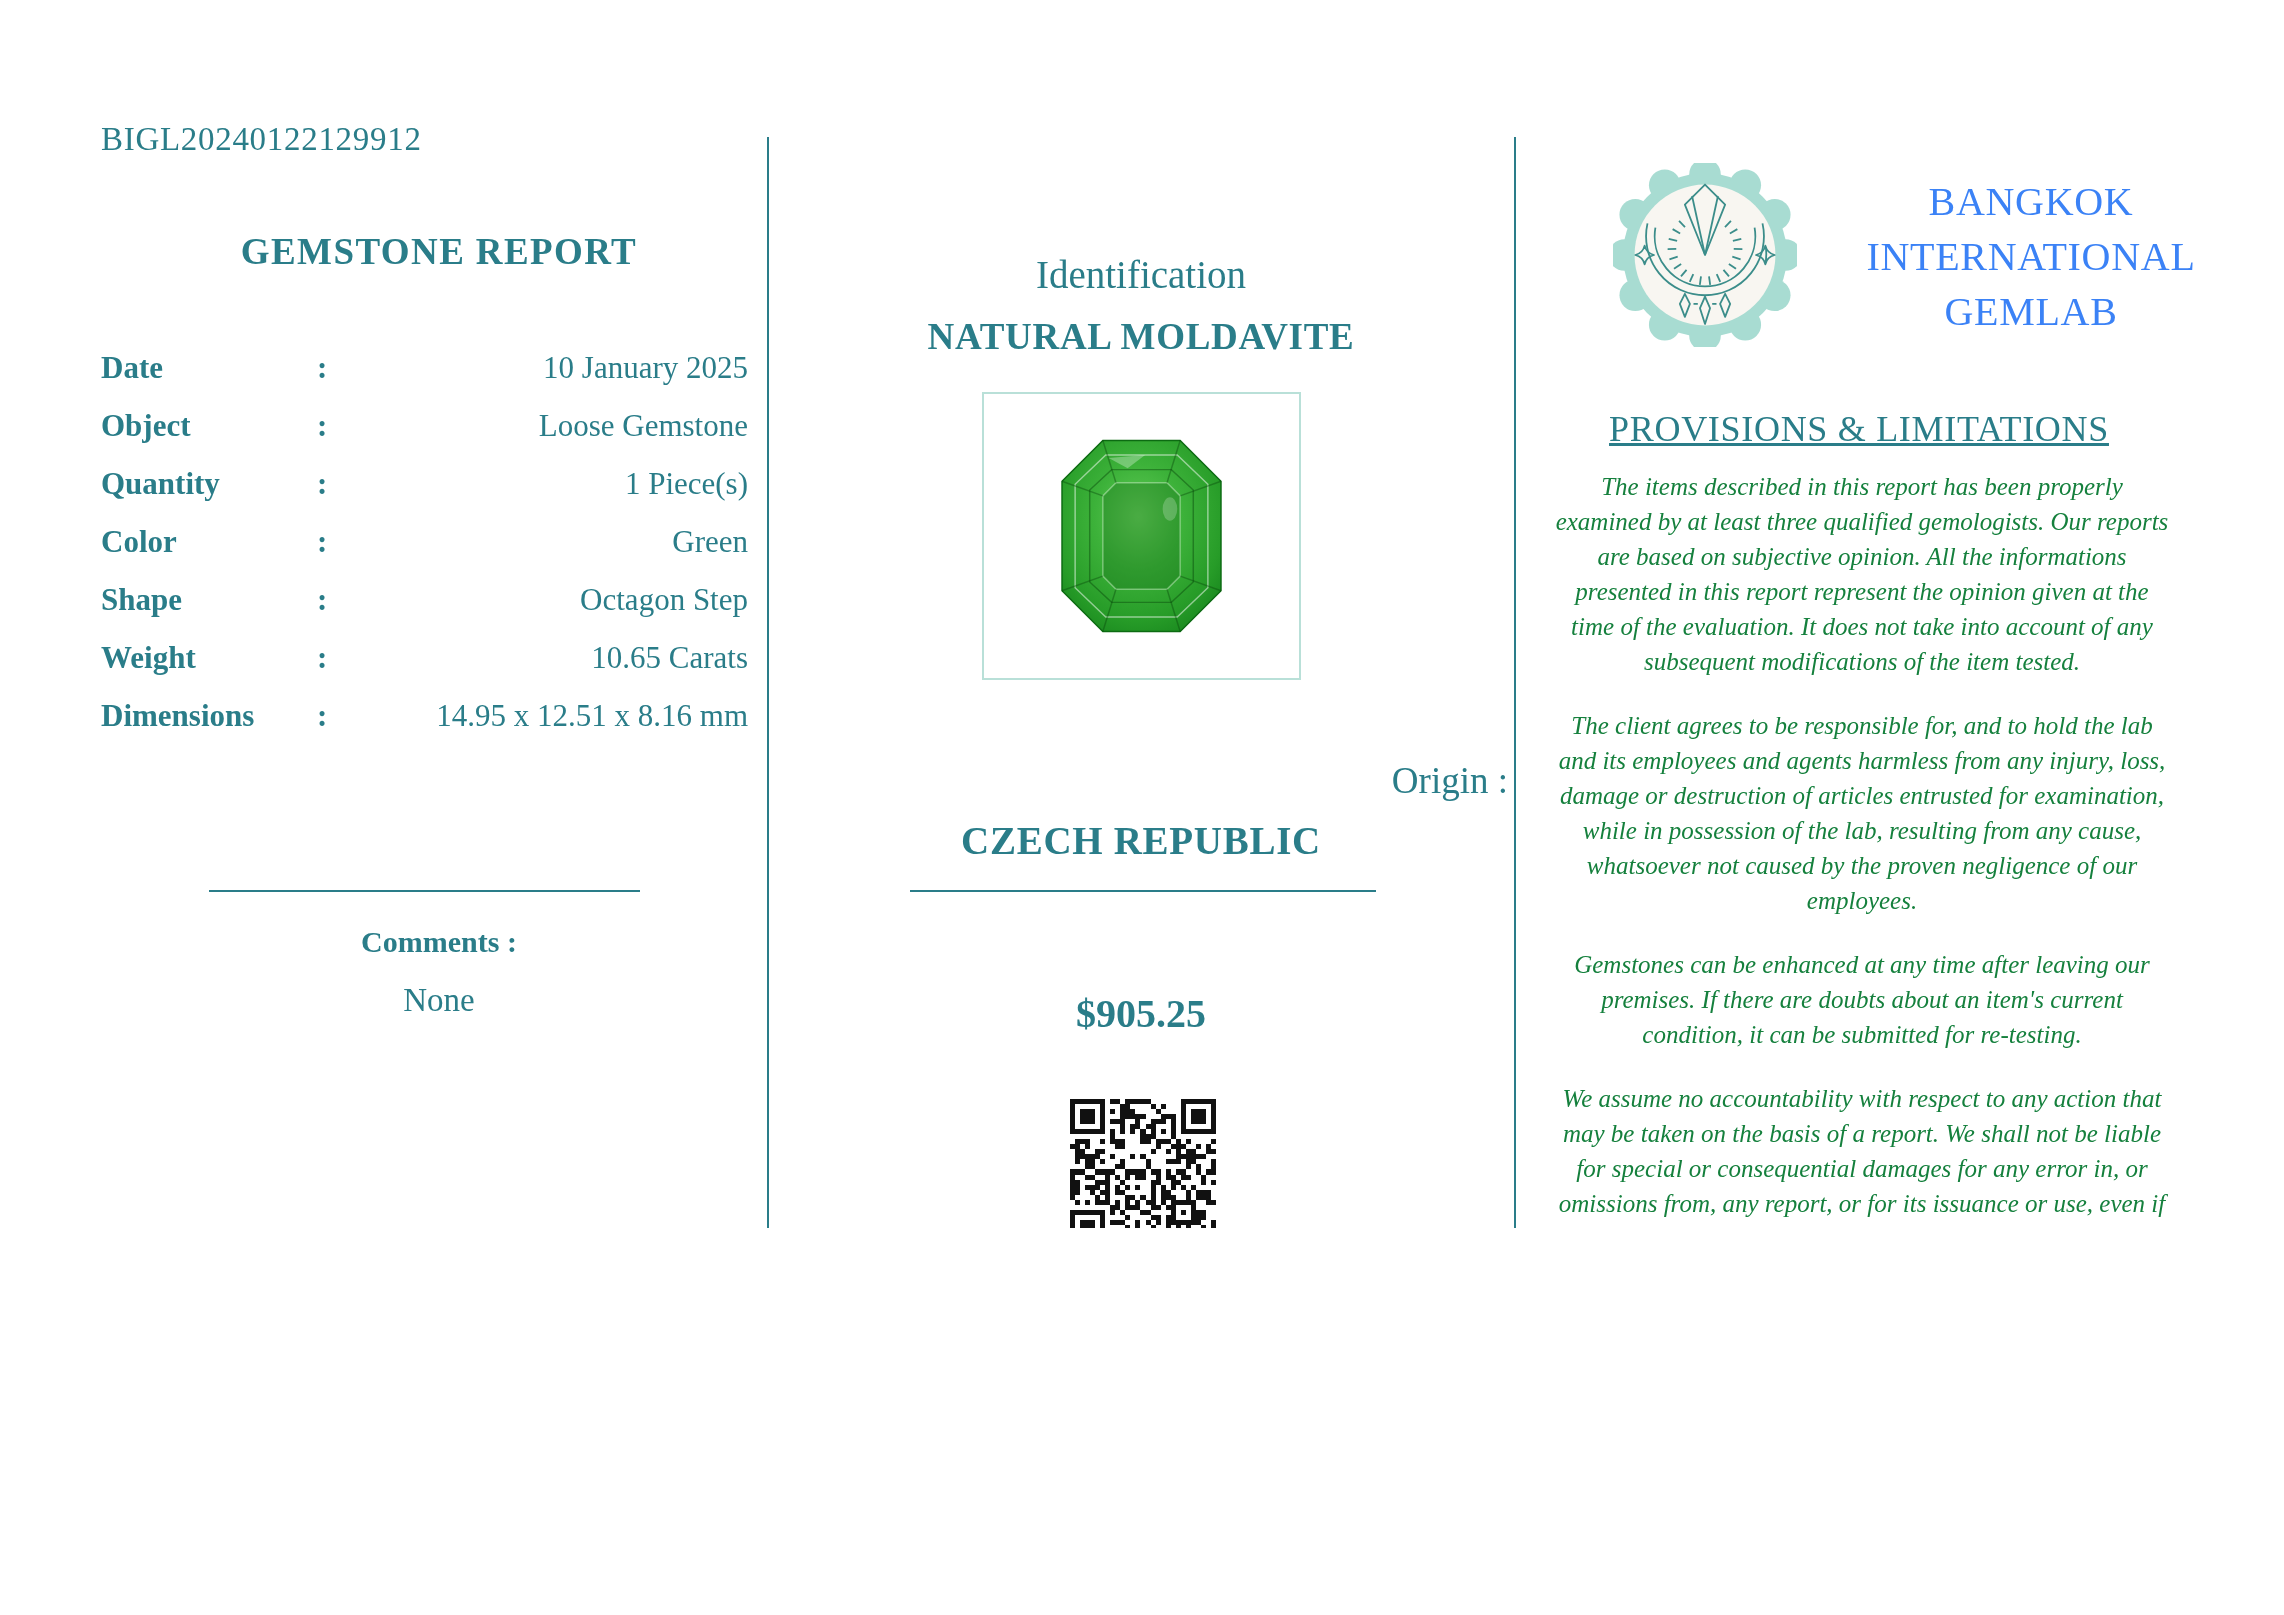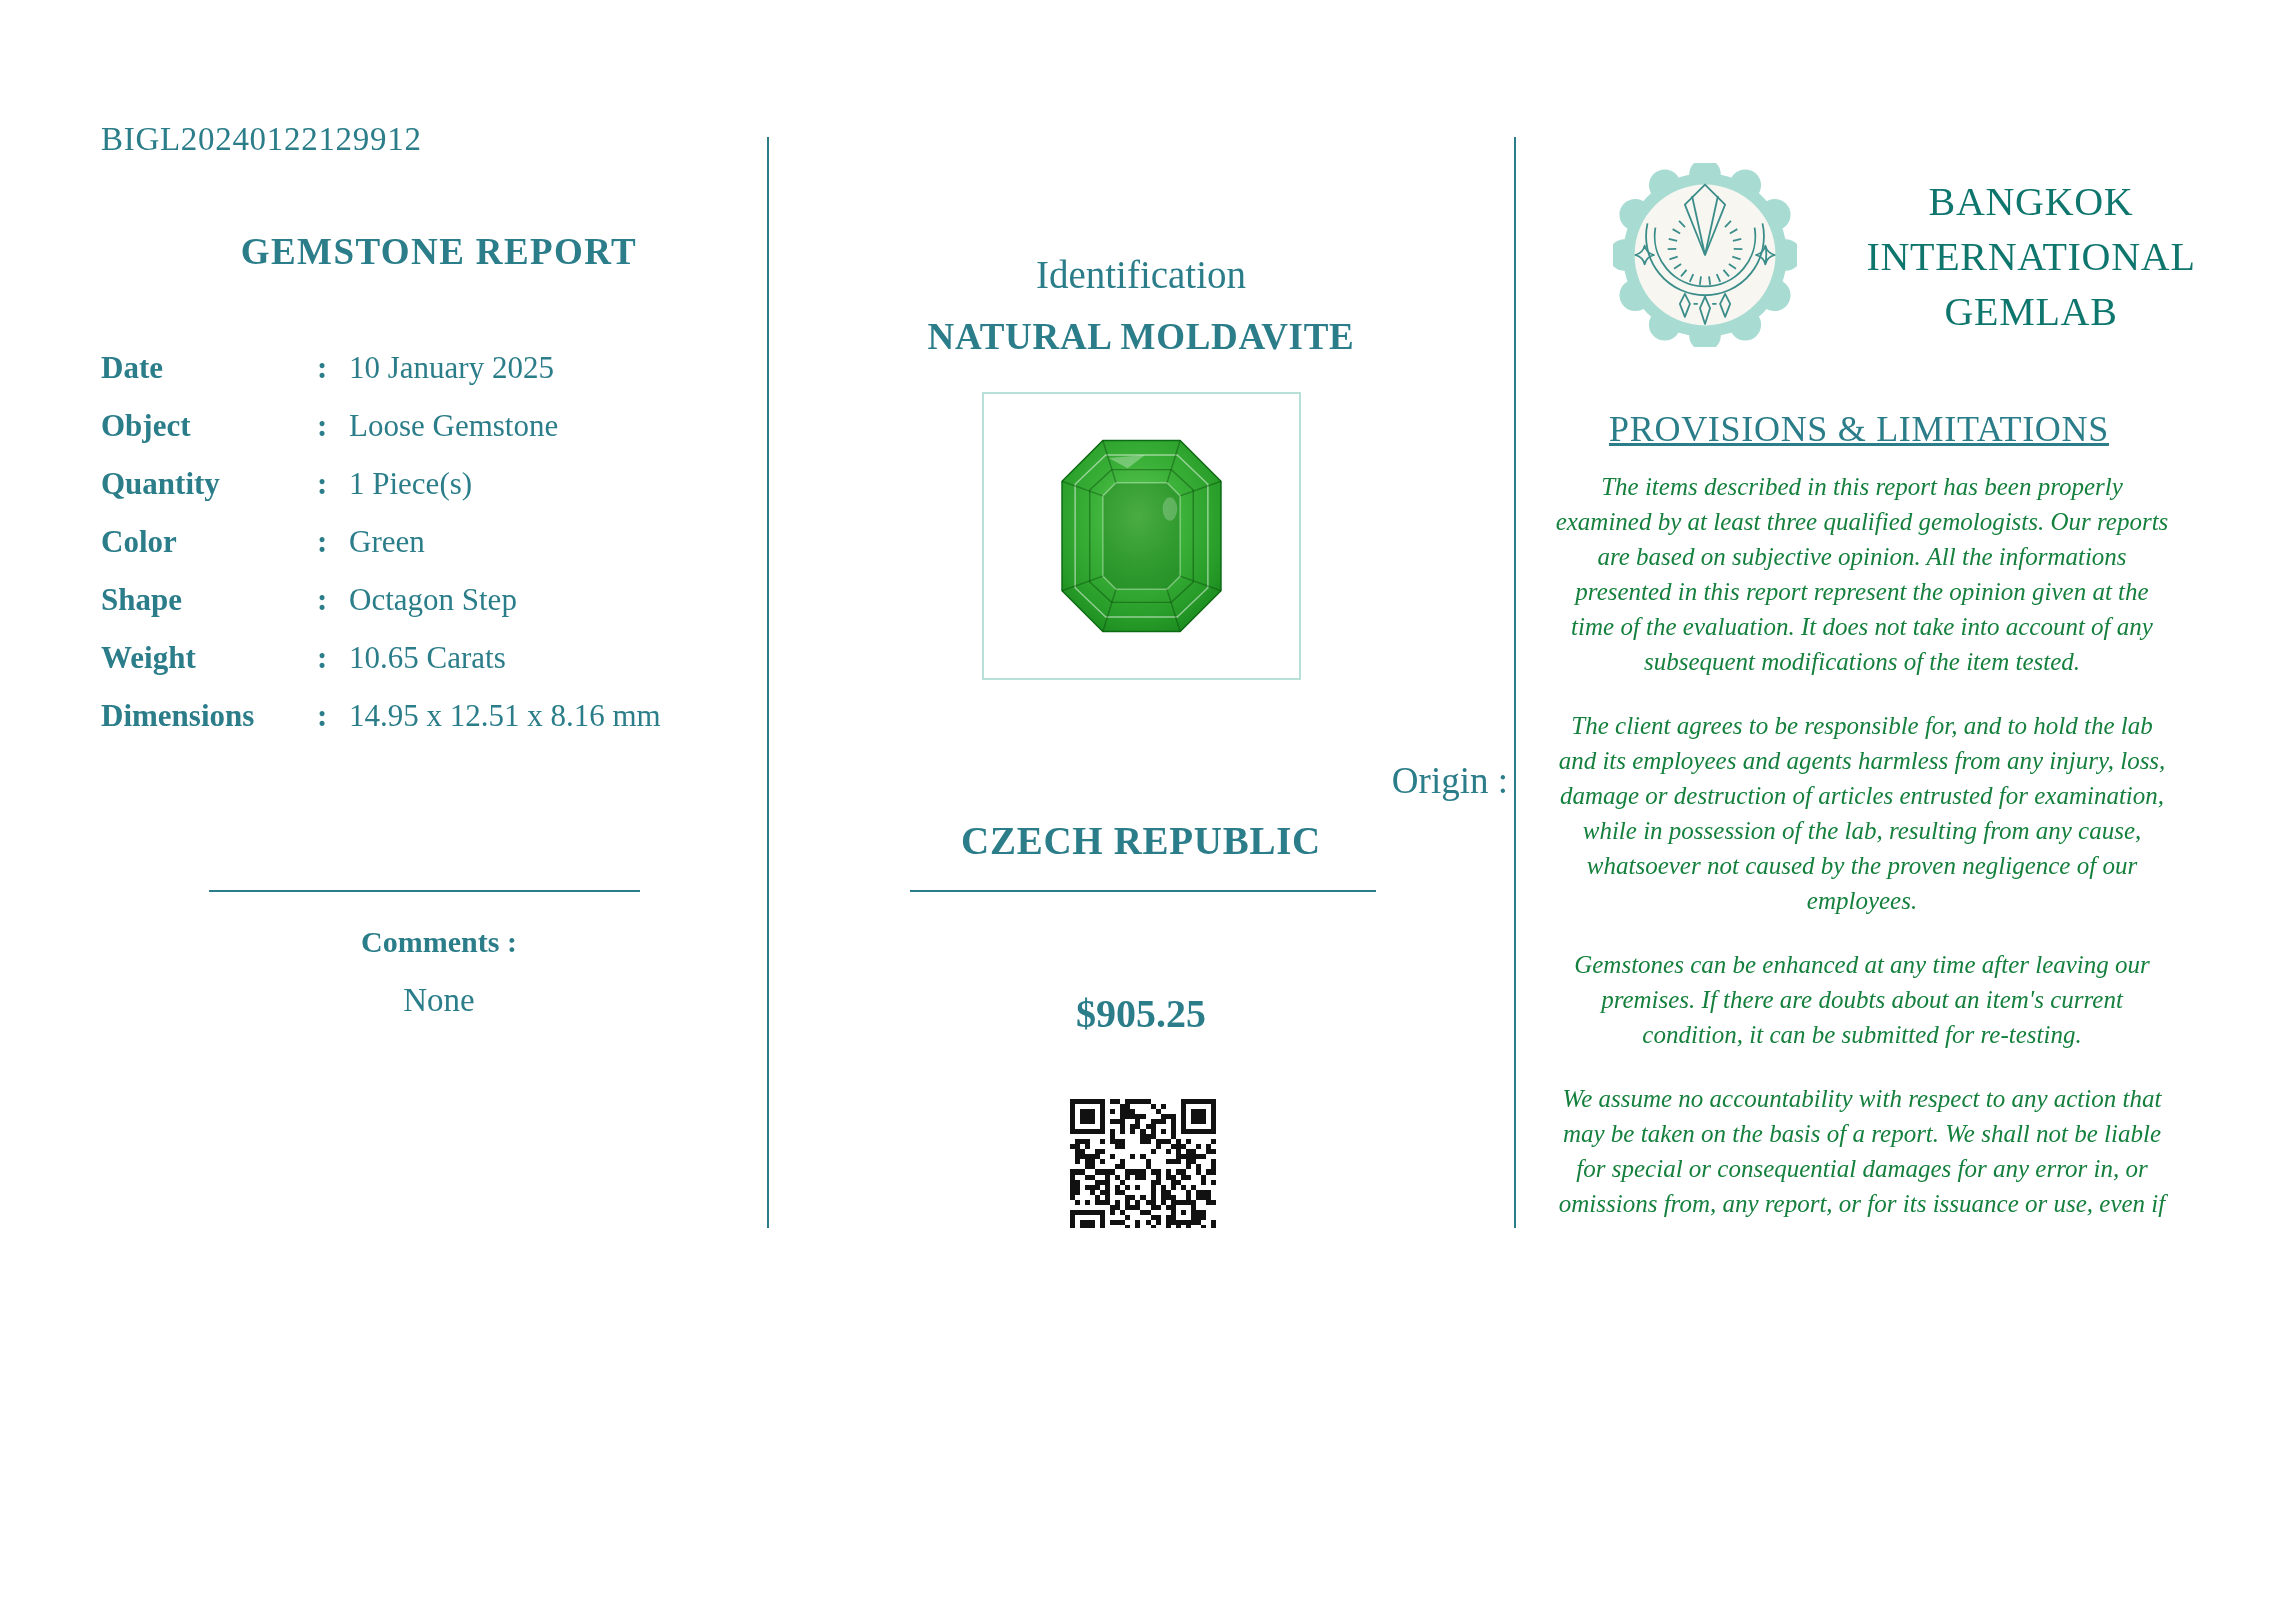--- a/index.html
+++ b/index.html
@@ -11,21 +11,21 @@
   .hline{position:absolute; height:2.2px; background:#2a7d89;}
 
   
   .cert-number{position:absolute; left:101px; top:121px; font-size:33px; letter-spacing:0.7px;}
   .left-title{position:absolute; left:101px; top:230px; width:676px; text-align:center;
               font-size:37px; font-weight:bold; letter-spacing:1.4px;}
   .fields{position:absolute; left:101px; top:350px; width:647px;}
   .field-row{display:flex; align-items:baseline; height:58px; font-size:31px;}
   .field-label{width:216px; font-weight:bold;}
   .field-colon{width:32px; font-weight:bold;}
-  .field-value{flex:1;}
+  .field-value{flex:1;text-align:right;}
   .comments-label{position:absolute; left:101px; top:925px; width:676px; text-align:center;
                   font-size:30px; font-weight:bold;}
   .comments-value{position:absolute; left:101px; top:982px; width:676px; text-align:center; font-size:33px;}
   .barcode-wrap{position:absolute; left:209px; top:1401px; width:460px;}
   .barcode-bars{width:460px; height:45px; overflow:hidden; white-space:nowrap; font-size:0;}
   .barcode-bars .bar{display:inline-block; height:45px; background:#2a7d89; vertical-align:top;}
   .barcode-bars .sp{display:inline-block; height:45px; background:transparent; vertical-align:top;}
   .barcode-text{margin-top:2.9px; font-family:"Liberation Mono","DejaVu Sans Mono",monospace;
                 font-size:23px; letter-spacing:11.5px; white-space:nowrap; color:#2a7d89;}
 
@@ -41,21 +41,21 @@
   .mid-value-label{position:absolute; left:774px; top:932px; width:734px; text-align:center; font-size:36px;}
   .mid-value{position:absolute; left:774px; top:990px; width:734px; text-align:center;
              font-size:40px; font-weight:bold;}
   .qr{position:absolute; left:1070px; top:1099px; width:146px; height:146px;}
   .signature{position:absolute; left:975px; top:1271px; width:338px; height:129px;}
   .gemologist{position:absolute; left:774px; top:1402px; width:734px; text-align:center; font-size:33px;}
 
   
   .logo{position:absolute; left:1613px; top:163px; width:184px; height:184px;}
   .lab-title{position:absolute; left:1818px; top:174px; width:426px; text-align:center;
-             font-size:40px; line-height:55px; letter-spacing:0.7px; color:#0f766e;}
+             font-size:40px; line-height:55px; letter-spacing:0.7px; color:#3b82f6;}
   .prov-title{position:absolute; left:1546px; top:408px; width:626px; text-align:center;
               font-size:36px; letter-spacing:0.7px;text-decoration:underline;}
   .prov-paras{position:absolute; left:1553px; top:469px; width:618px; text-align:center;}
   .prov-paras p{margin:0 0 29px 0; font-size:25px; line-height:1.40; font-style:italic; color:#15803d;}
 </style>
 </head>
 <body>
 
 <div class="page">
 

